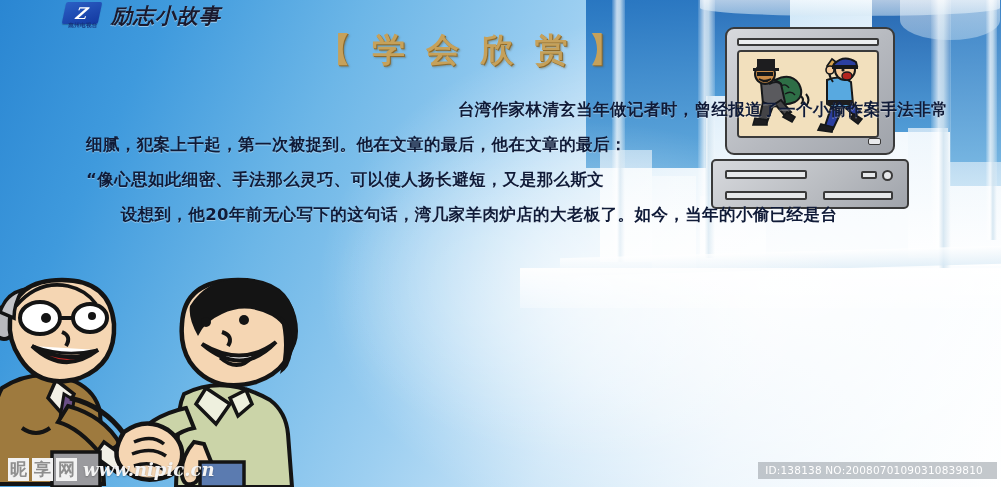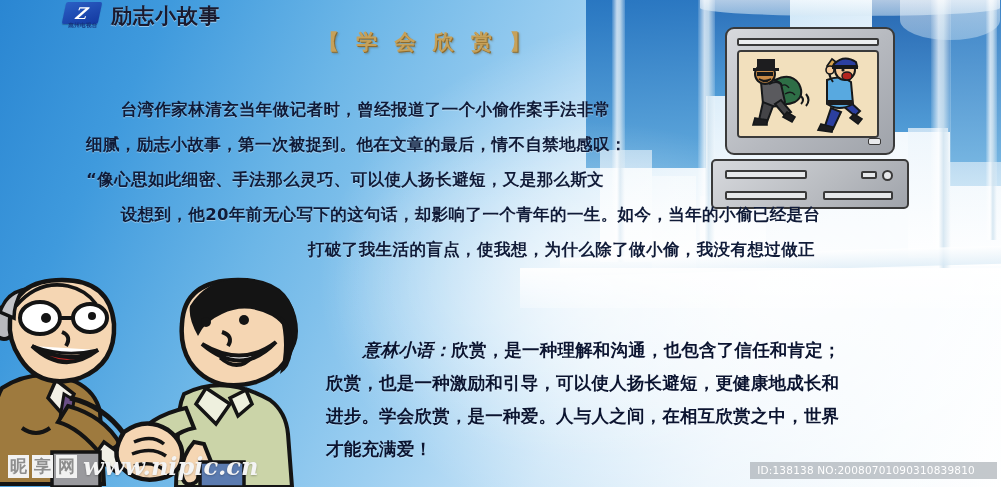--- a/index.html
+++ b/index.html
@@ -60,27 +60,28 @@
   .logo-sub{
     position:absolute; left:2px; top:20px; width:42px;
     font-size:5.5px; color:#16337e; letter-spacing:.4px;
     text-align:center; white-space:nowrap; font-weight:bold;
   }
   .brand-name{
     font-family:"DejaVu Sans","Liberation Sans",sans-serif;
     font-size:21px; font-weight:bold; color:#1a1a2e;
     letter-spacing:1px;
     text-shadow:0 1px 0 rgba(255,255,255,.45);
+    font-style:italic;
   }
 
   .headline{
     position:absolute; left:318px; top:28px;
-    font-size:21px; font-weight:bold; letter-spacing:6px;
+    font-size:33px; font-weight:bold; letter-spacing:6px;
     color:#c6a15a;
-    font-family:Liberation Serif, serif;
+    font-family:Liberation Sans, sans-serif;
     text-shadow:1px 1px 0 #8d6a2c, 2px 2px 2px rgba(90,65,20,.35);
   }
 
   
   .monitor{ position:absolute; left:725px; top:27px; width:190px; height:185px; }
   .mon-case{
     position:absolute; left:0; top:0; width:170px; height:128px;
     background:linear-gradient(140deg,#d7d9dd,#b6b9bf 55%,#9fa3aa);
     border:2.5px solid #3a3a3a; border-radius:9px;
   }
@@ -148,29 +149,29 @@
   }
   .wm-cn{
     display:flex; gap:3px;
   }
   .wm-cn span{
     display:inline-block; background:#f2f2f2; color:#8e8e8e;
     font-size:17px; font-weight:bold; line-height:1;
     padding:3px 2px; font-family:"DejaVu Sans","Liberation Sans",sans-serif;
   }
   .wm-url{
-    color:#f4f4f4; font-size:24px; font-weight:bold; font-style:italic;
+    color:#f4f4f4; font-size:18px; font-weight:bold; font-style:italic;
     font-family:"DejaVu Serif","Liberation Serif",serif;
     text-shadow:0 1px 2px rgba(0,0,0,.25);
   }
   .idtag{
     position:absolute; right:4px; bottom:8px;
     background:rgba(160,166,172,.62); color:#ffffff;
     font-size:10.5px; letter-spacing:.2px;
-    padding:2px 22px 3px 7px;
+    padding:2px 14px 3px 7px;
     font-family:"DejaVu Sans","Liberation Sans",sans-serif;
   }
 </style>
 </head>
 <body>
 
 <div id="poster">
 
   <div class="bg-layer">
     <div class="sky"></div>
@@ -358,40 +359,31 @@
         <path d="M130 156 q22 -16 44 -2 q16 12 14 28 q-2 16 -20 20 q-24 6 -40 -10 q-12 -14 2 -36z" fill="#f5d6b3" stroke="#141414" stroke-width="4.5"></path>
         <path d="M140 166 q18 -8 30 2" fill="none" stroke="#141414" stroke-width="3.5"></path>
         <path d="M138 178 q20 -8 34 2" fill="none" stroke="#141414" stroke-width="3.5"></path>
         <path d="M140 190 q18 -6 30 4" fill="none" stroke="#141414" stroke-width="3.5"></path>
       </g>
     </svg>
   </div>
 
   <div class="body-text">
     <div class="p-normal">
-      <div style="text-indent:2.1em;">台湾作家林清玄当年做记者时，曾经报道了一个小偷作案手法非常</div>
-      <div>细腻，励志小故事，第一次被捉到。他在文章的最后，情不自禁地感叹：</div>
+      <div style="text-indent:2.1em;text-align:right;">台湾作家林清玄当年做记者时，曾经报道了一个小偷作案手法非常</div>
+      <div>细腻，犯案上千起，第一次被捉到。他在文章的最后，他在文章的最后：</div>
       <div>“像心思如此细密、手法那么灵巧、可以使人扬长避短，又是那么斯文</div>
     </div>
     <div class="p-normal">
-      <div style="text-indent:2.1em;">设想到，他20年前无心写下的这句话，却影响了一个青年的一生。如今，当年的小偷已经是台</div>
+      <div style="text-indent:2.1em;">设想到，他20年前无心写下的这句话，湾几家羊肉炉店的大老板了。如今，当年的小偷已经是台</div>
     </div>
     <div class="p-normal quote-block">
-      <div>打破了我生活的盲点，使我想，为什么除了做小偷，我没有想过做正</div>
-    </div>
-  </div>
-
-  <div class="final">
-    <div style="text-indent:2.1em;">
-      <span class="lead">意林小语：</span><span>欣赏，是一种理解和沟通，也包含了信任和肯定；</span>
-    </div>
-    <div>欣赏，也是一种激励和引导，可以使人扬长避短，更健康地成长和</div>
-    <div>进步。学会欣赏，是一种爱。人与人之间，在相互欣赏之中，世界</div>
-    <div>才能充满爱！</div>
-  </div>
+    </div>
+  </div>
+
 
   <div class="wm">
     <div class="wm-cn">
       <span>昵</span>
       <span>享</span>
       <span>网</span>
     </div>
     <div class="wm-url">www.nipic.cn</div>
   </div>
 

